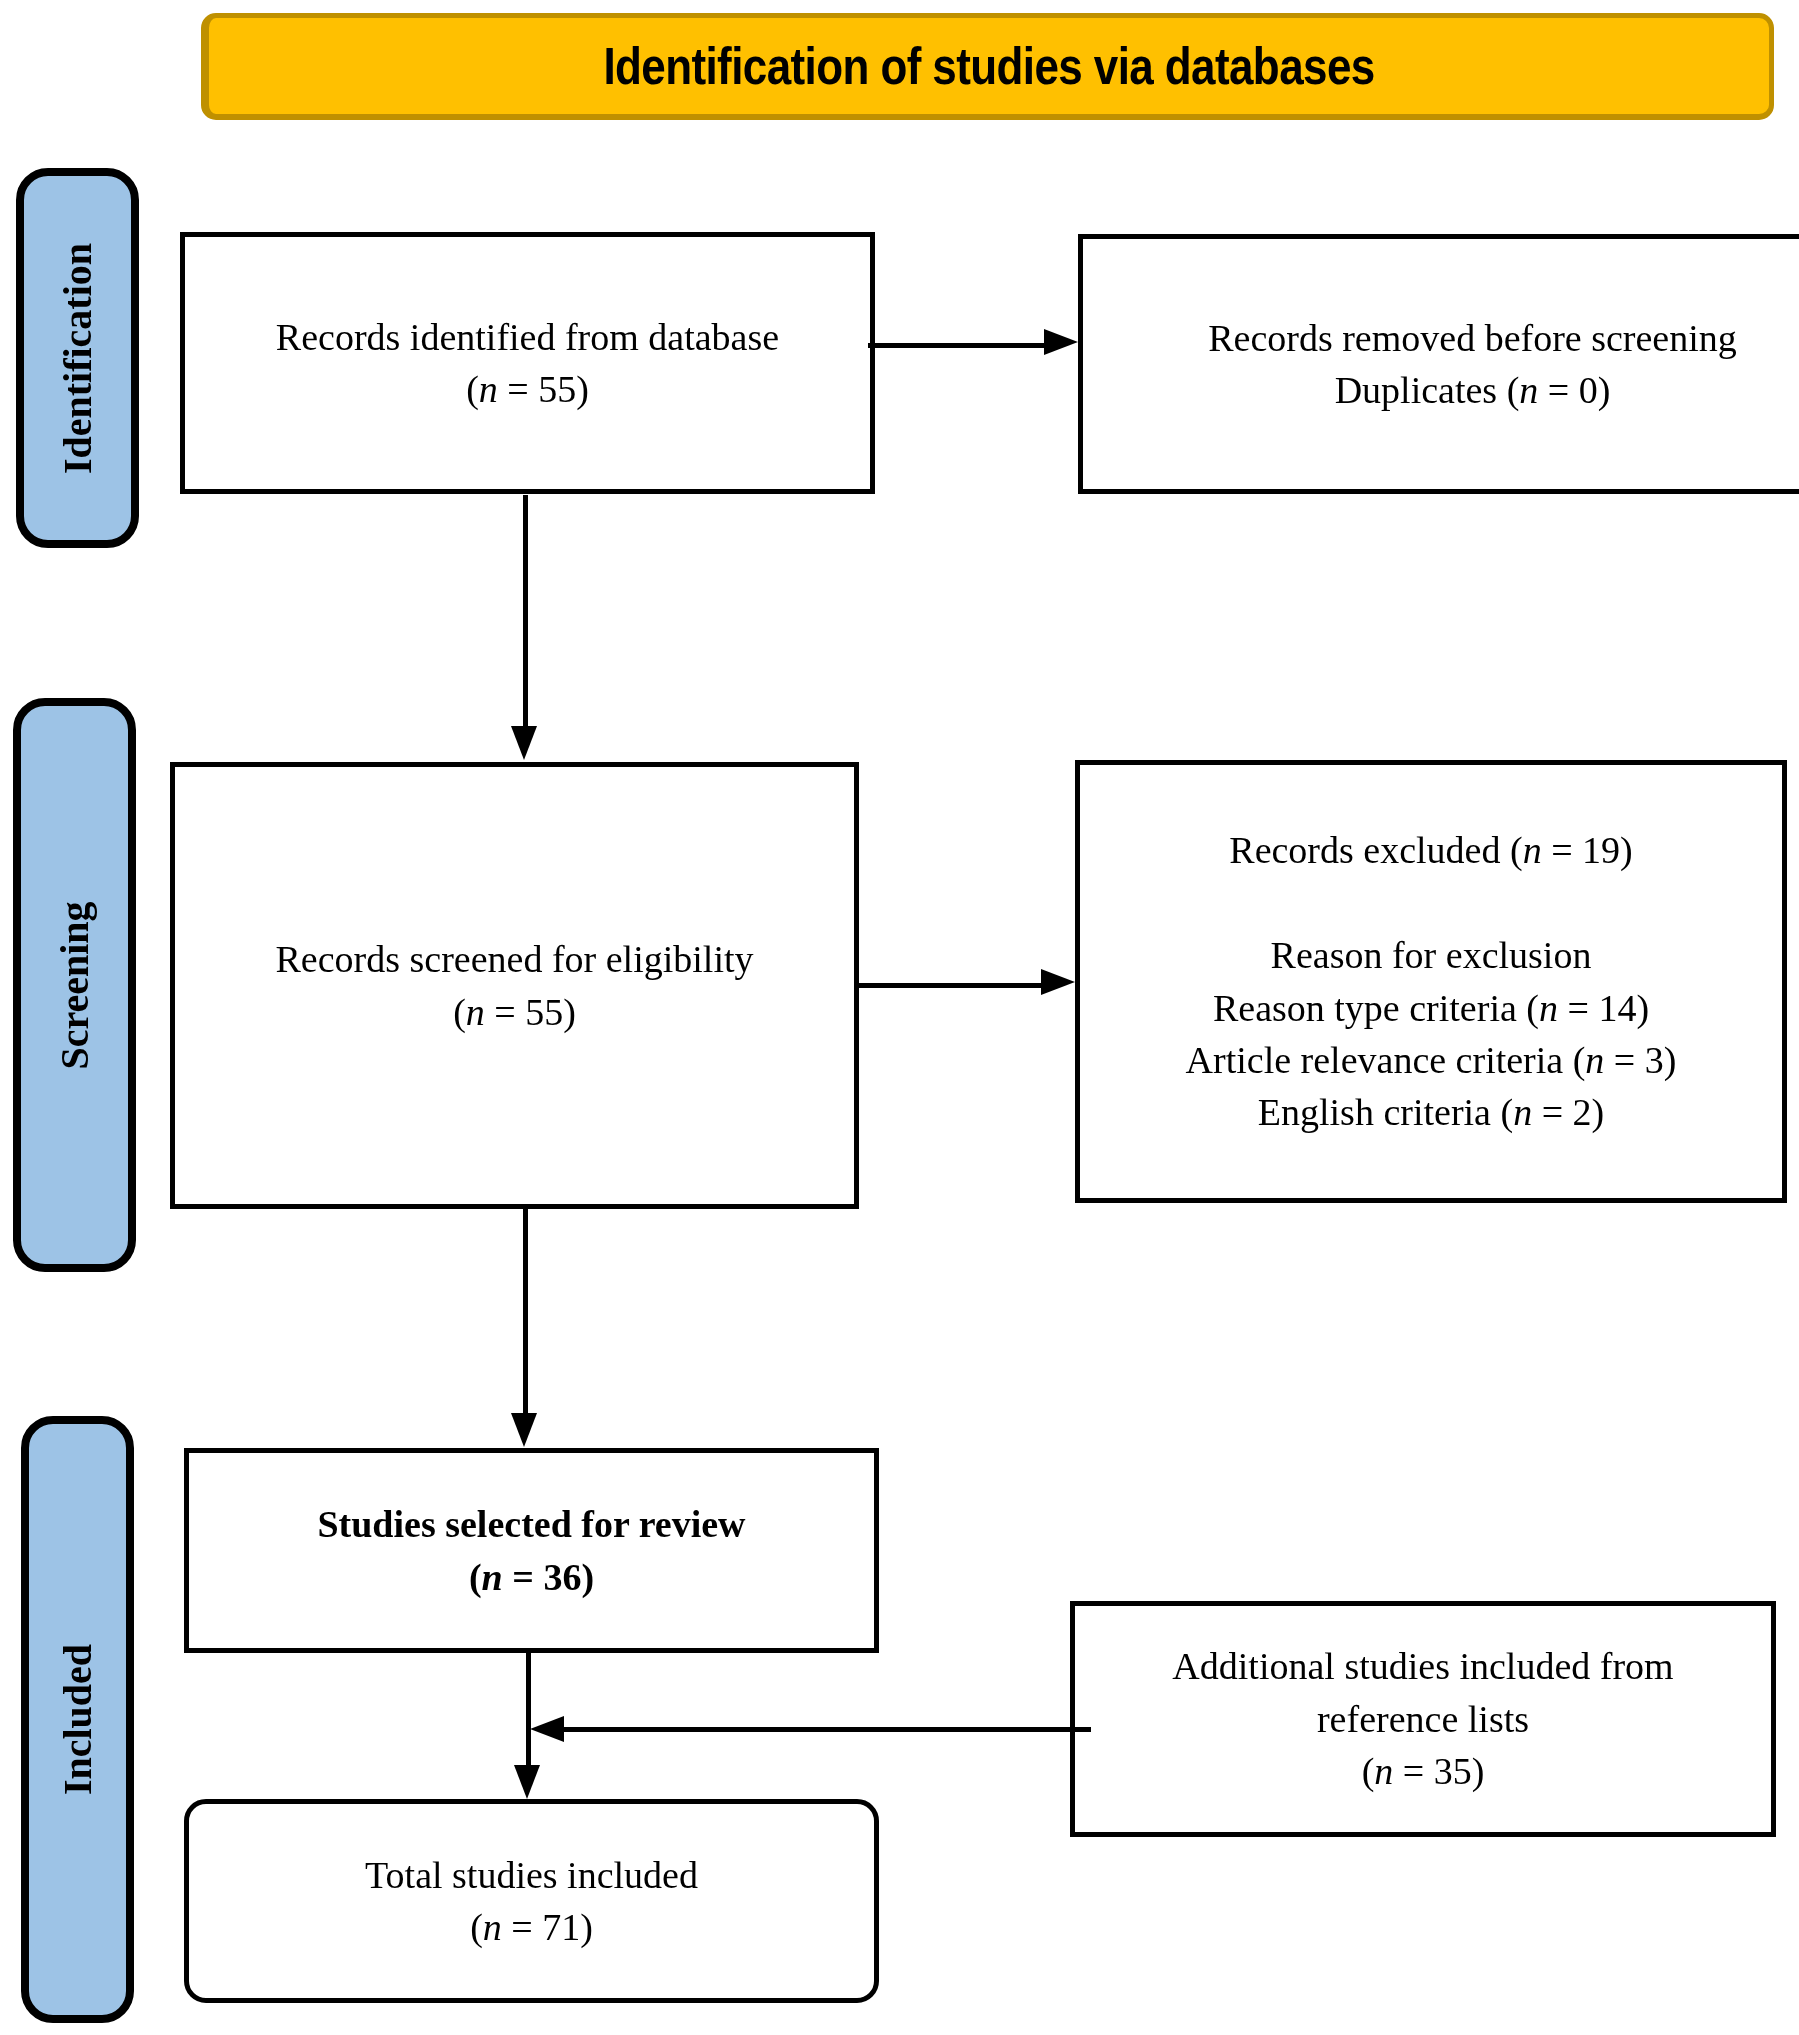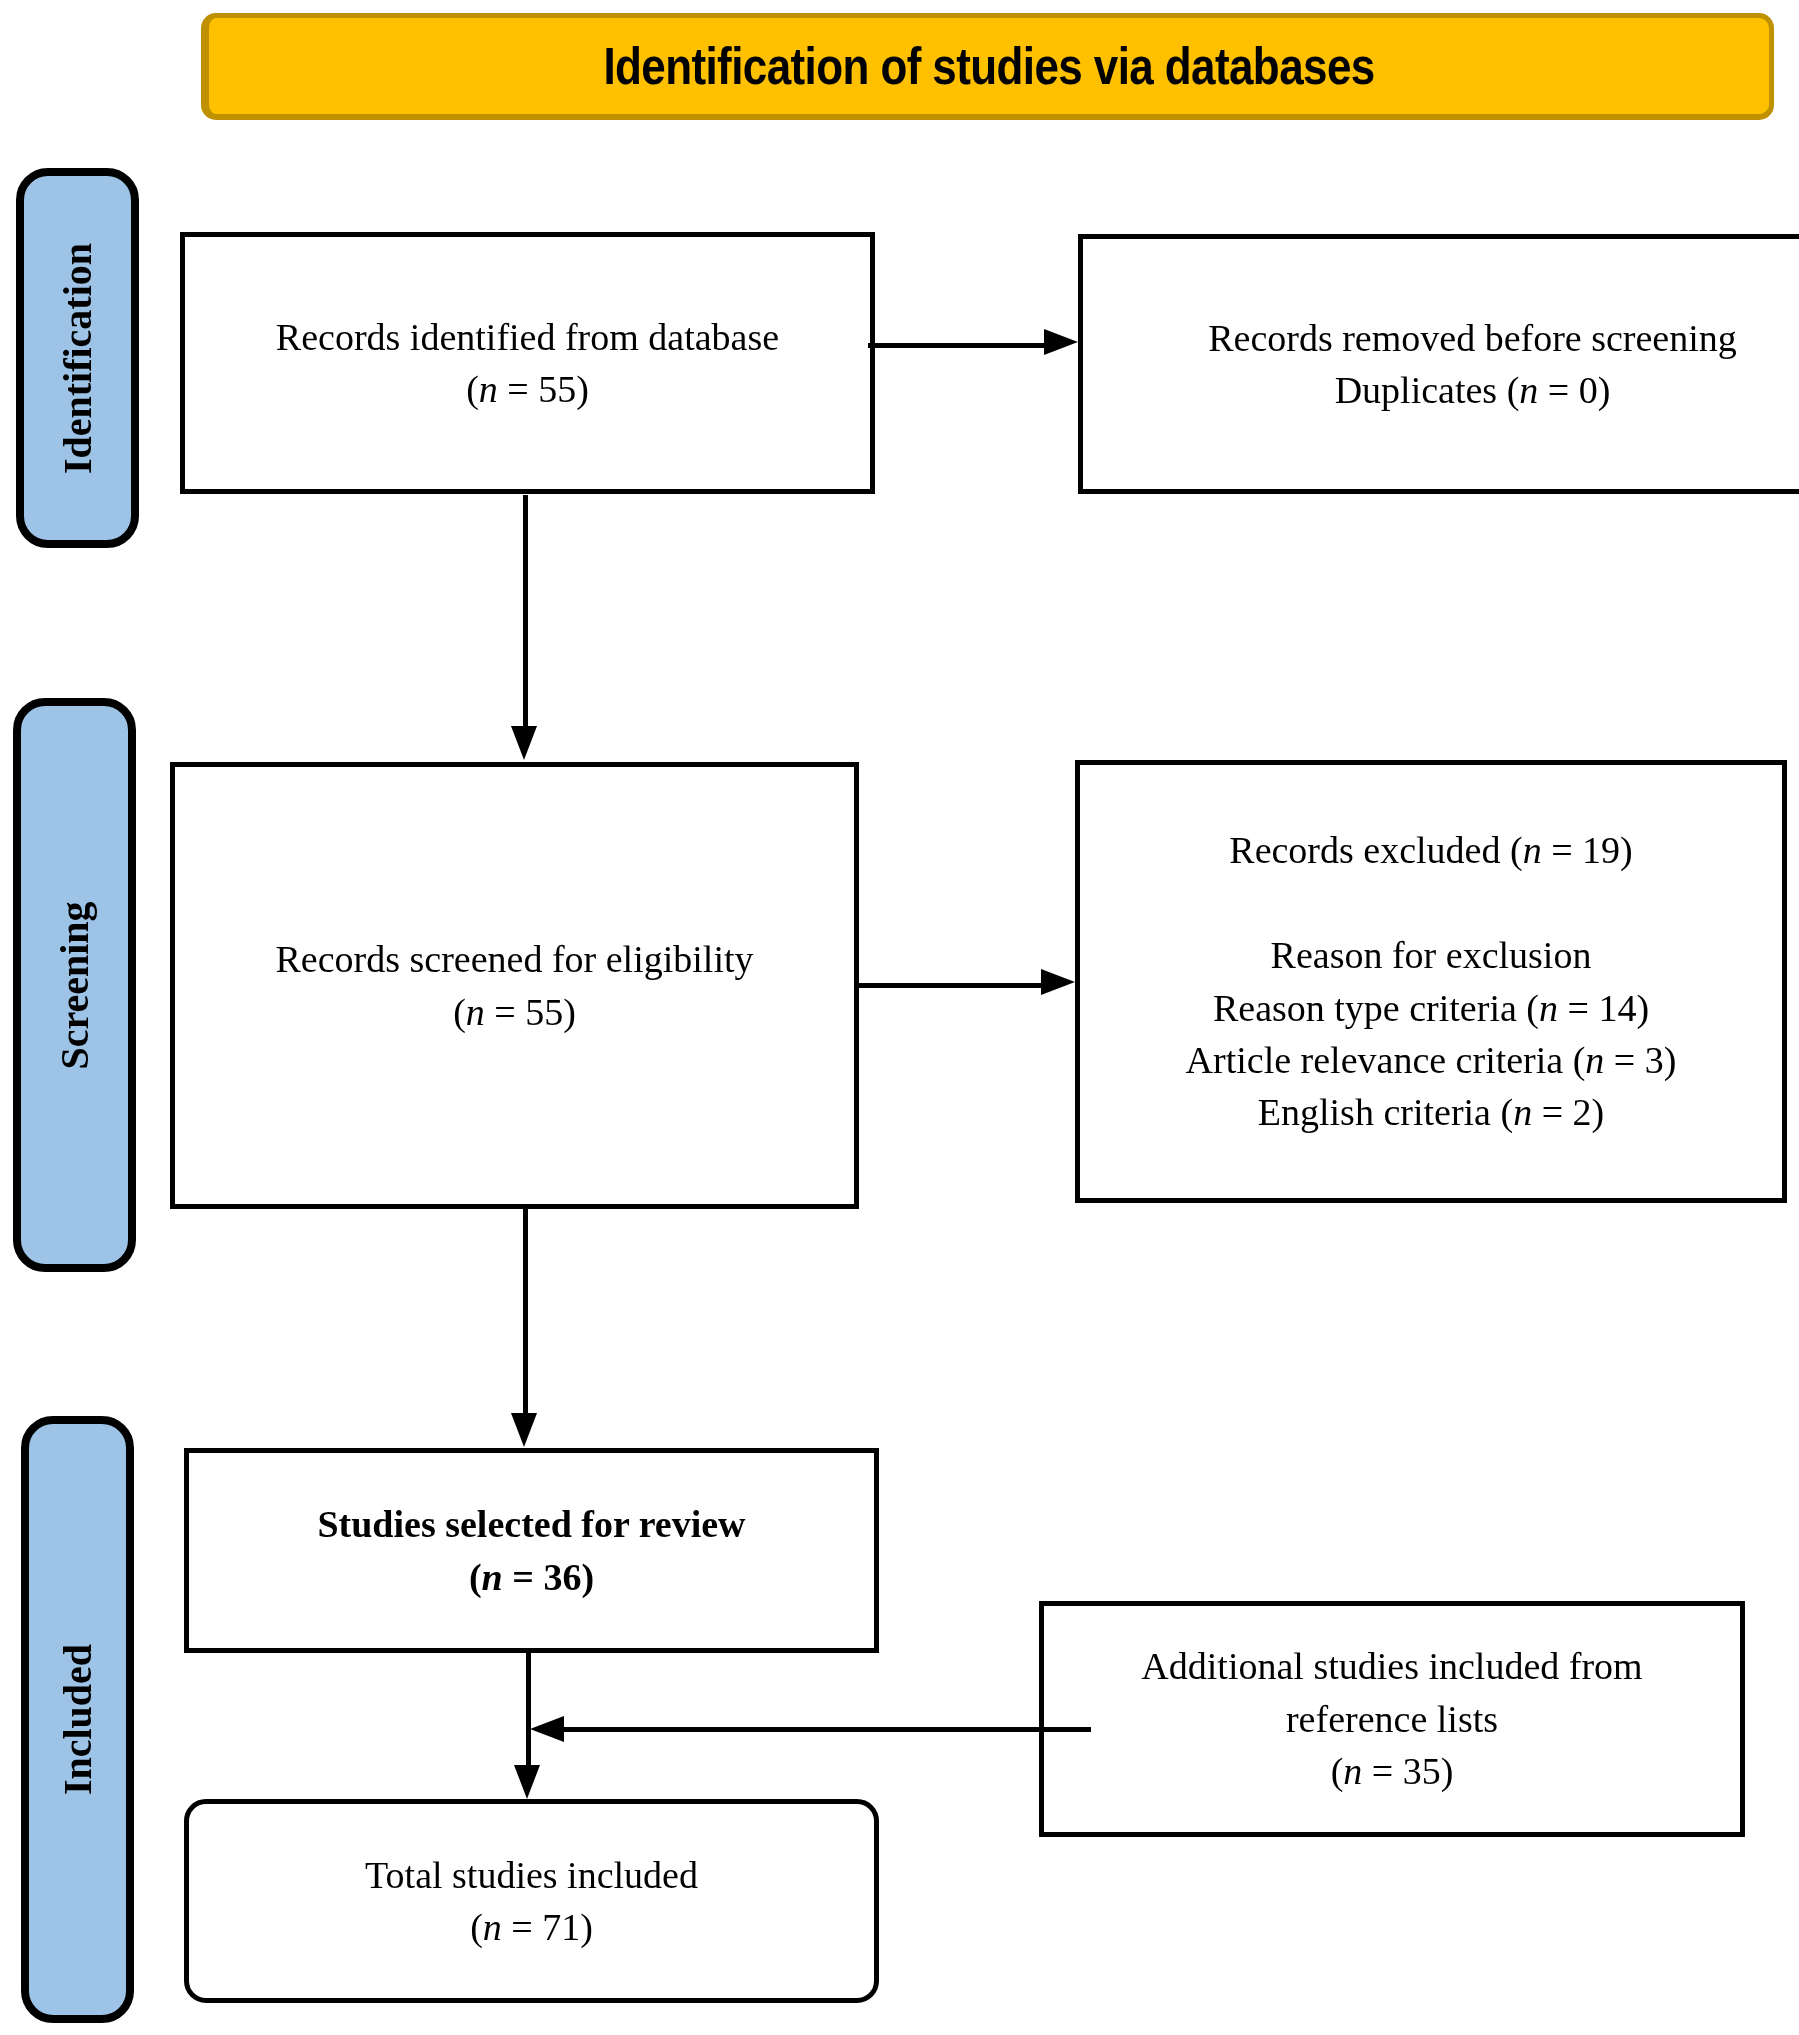--- a/index.html
+++ b/index.html
@@ -77,21 +77,21 @@
     line-height: 1.38;
   }
   .fbox .line { margin: 0; min-height: 1.38em; }
   .fbox .nvar { font-style: italic; }
 
   .box-records-identified { left: 180px;  top: 232px;  width: 695px; height: 262px; }
   .box-records-removed    { left: 1078px; top: 234px;  width: 789px; height: 260px; }
   .box-records-screened   { left: 170px;  top: 762px; width: 689px; height: 447px; }
   .box-records-excluded   { left: 1075px; top: 760px; width: 712px; height: 443px; }
   .box-studies-selected   { left: 184px;  top: 1448px; width: 695px; height: 205px; font-weight: bold; }
-  .box-additional-studies { left: 1039px; top: 1601px; width: 706px; height: 236px; }
+  .box-additional-studies { left: 1070px; top: 1601px; width: 706px; height: 236px; }
   .box-total-studies      { left: 184px;  top: 1799px; width: 695px; height: 204px; border-radius: 22px; }
 
   
   .aline { position: absolute; background: #000000; }
   .head  { position: absolute; width: 0; height: 0; }
   .head-right { border-top: 13.8px solid transparent; border-bottom: 13.8px solid transparent; border-left: 34px solid #000000; }
   .head-left  { border-top: 13.8px solid transparent; border-bottom: 13.8px solid transparent; border-right: 34px solid #000000; }
   .head-down  { border-left: 13.8px solid transparent; border-right: 13.8px solid transparent; border-top: 34px solid #000000; }
 
   .l-identified-removed   { left: 868px; top: 343px;  width: 178px; height: 4.6px; }

